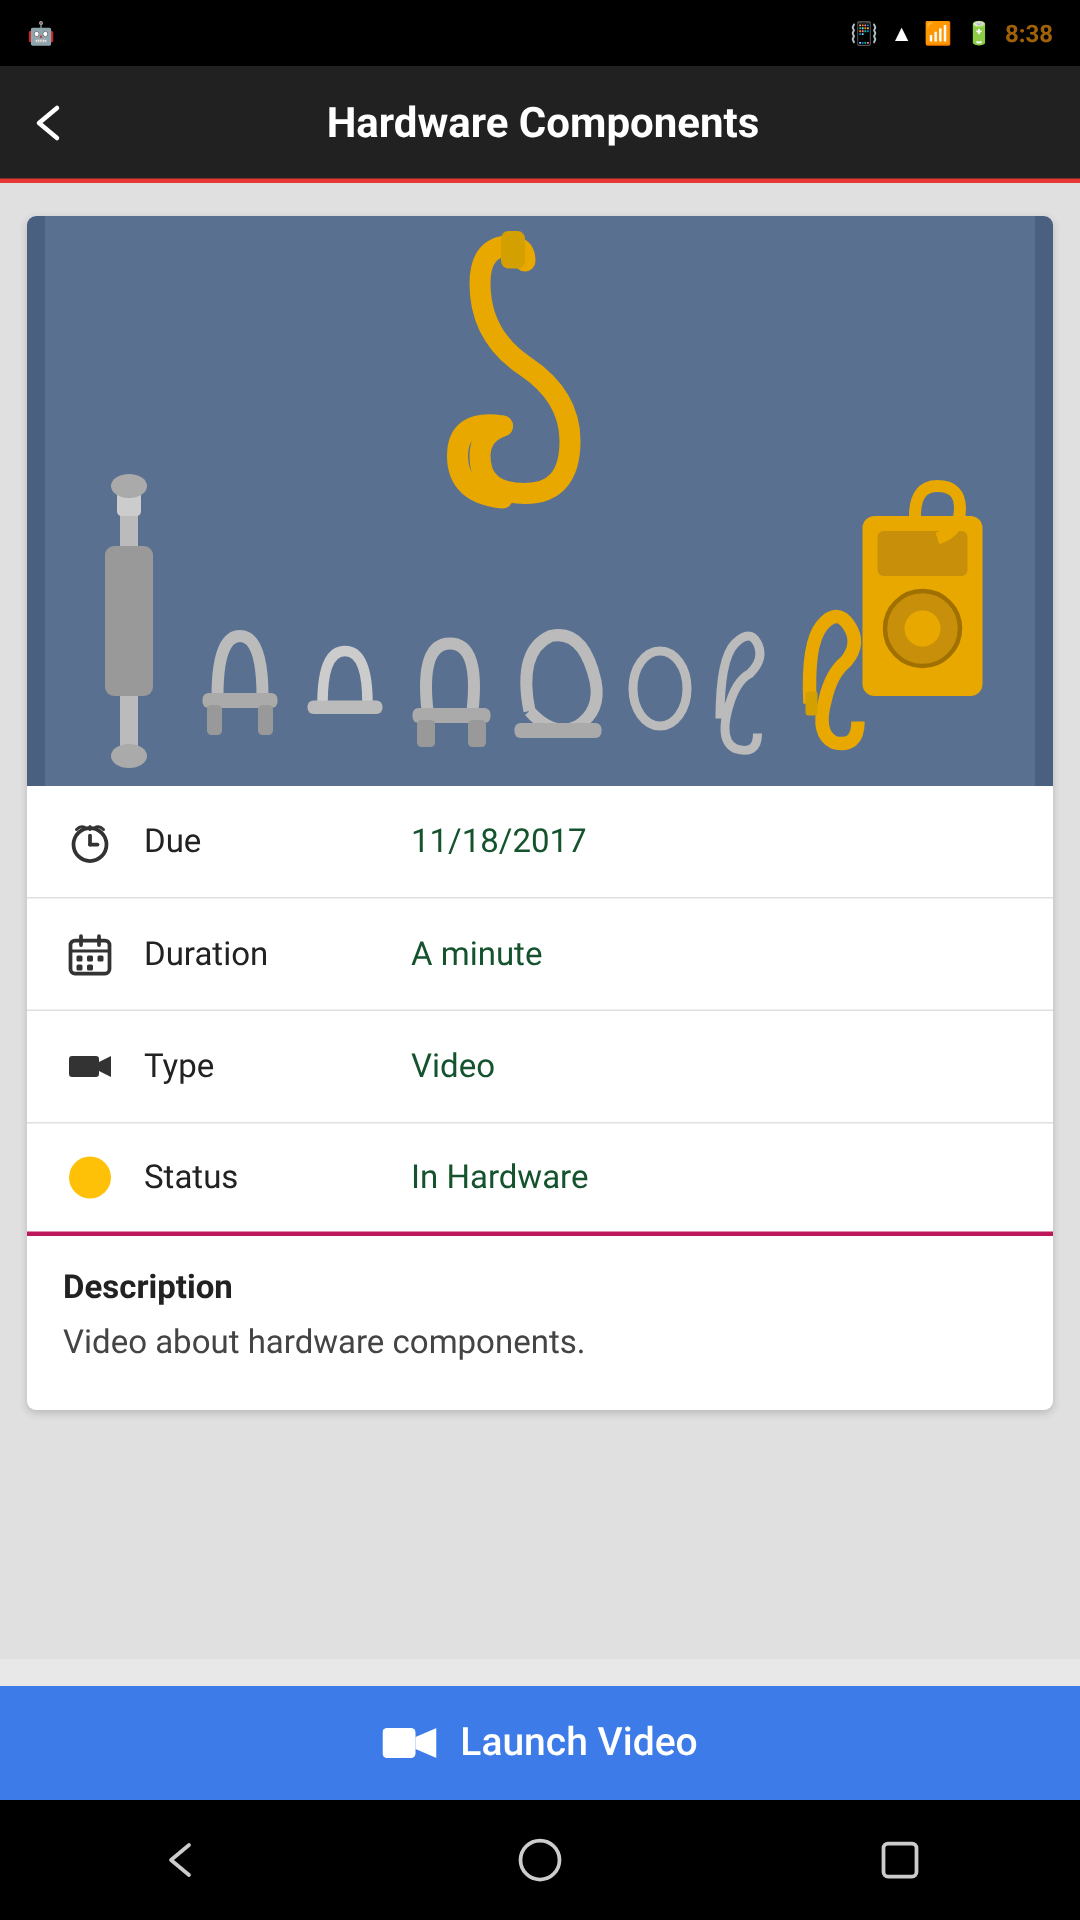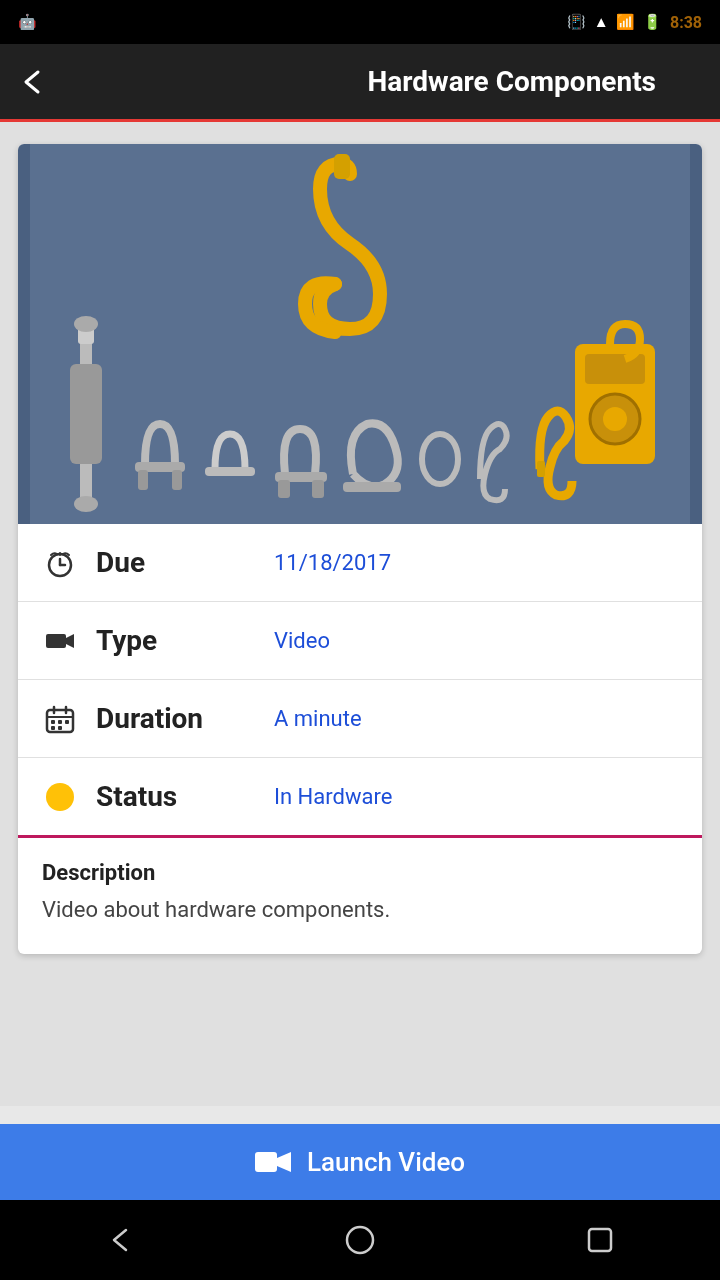--- a/index.html
+++ b/index.html
@@ -54,21 +54,21 @@
       cursor: pointer;
       margin-right: 18px;
       display: flex;
       align-items: center;
     }
     .top-bar-title {
       color: #fff;
       font-size: 28px;
       font-weight: bold;
       flex: 1;
-      text-align: right;
+      text-align: center;
       margin-right: 46px;
     }
 
     
     .main-content {
       flex: 1;
       padding: 22px 18px 0 18px;
       background: #e0e0e0;
     }
 
@@ -114,29 +114,29 @@
     }
     .info-icon {
       width: 36px;
       display: flex;
       align-items: center;
       justify-content: center;
       font-size: 26px;
       flex-shrink: 0;
     }
     .info-label {
-      font-size: 28px;
-      font-weight: bold;
+      font-size: 22px;
+      font-weight: normal;
       color: #222;
       width: 160px;
       flex-shrink: 0;
     }
     .info-value {
       font-size: 22px;
-      color: #1d4ed8;
+      color: #14532d;
     }
     .status-dot {
       width: 28px;
       height: 28px;
       border-radius: 50%;
       background: #FFC107;
       flex-shrink: 0;
     }
 
     
@@ -324,31 +324,20 @@
             <circle cx="15" cy="17" r="11" stroke="#333" stroke-width="2.5" fill="none"></circle>
             <line x1="15" y1="17" x2="15" y2="11" stroke="#333" stroke-width="2.5" stroke-linecap="round"></line>
             <line x1="15" y1="17" x2="20" y2="17" stroke="#333" stroke-width="2.5" stroke-linecap="round"></line>
             <path d="M6 7 Q9 4 12 6" stroke="#333" stroke-width="2" stroke-linecap="round" fill="none"></path>
             <path d="M18 6 Q21 4 24 7" stroke="#333" stroke-width="2" stroke-linecap="round" fill="none"></path>
             <line x1="15" y1="5" x2="15" y2="7" stroke="#333" stroke-width="2" stroke-linecap="round"></line>
           </svg>
         </div>
         <div class="info-label">Due</div>
         <div class="info-value">11/18/2017</div>
-      </div>
-
-      <div class="info-row">
-        <div class="info-icon">
-          <svg width="30" height="30" viewBox="0 0 30 30" fill="none">
-            <rect x="1" y="8" width="20" height="14" rx="2" fill="#333"></rect>
-            <path d="M21 12 L29 8 L29 22 L21 18 Z" fill="#333"></path>
-          </svg>
-        </div>
-        <div class="info-label">Type</div>
-        <div class="info-value">Video</div>
       </div>
 
       <div class="info-row">
         <div class="info-icon">
           <svg width="30" height="30" viewBox="0 0 30 30" fill="none">
             <rect x="2" y="6" width="26" height="22" rx="3" stroke="#333" stroke-width="2.5" fill="none"></rect>
             <line x1="2" y1="13" x2="28" y2="13" stroke="#333" stroke-width="2"></line>
             <line x1="9" y1="3" x2="9" y2="9" stroke="#333" stroke-width="2.5" stroke-linecap="round"></line>
             <line x1="21" y1="3" x2="21" y2="9" stroke="#333" stroke-width="2.5" stroke-linecap="round"></line>
             <rect x="6" y="16" width="4" height="4" rx="1" fill="#333"></rect>
@@ -357,20 +346,31 @@
             <rect x="6" y="22" width="4" height="4" rx="1" fill="#333"></rect>
             <rect x="13" y="22" width="4" height="4" rx="1" fill="#333"></rect>
           </svg>
         </div>
         <div class="info-label">Duration</div>
         <div class="info-value">A minute</div>
       </div>
 
       <div class="info-row">
         <div class="info-icon">
+          <svg width="30" height="30" viewBox="0 0 30 30" fill="none">
+            <rect x="1" y="8" width="20" height="14" rx="2" fill="#333"></rect>
+            <path d="M21 12 L29 8 L29 22 L21 18 Z" fill="#333"></path>
+          </svg>
+        </div>
+        <div class="info-label">Type</div>
+        <div class="info-value">Video</div>
+      </div>
+
+      <div class="info-row">
+        <div class="info-icon">
           <div class="status-dot"></div>
         </div>
         <div class="info-label">Status</div>
         <div class="info-value">In Hardware</div>
       </div>
 
     </div>
 
     <div class="description-section">
       <div class="description-title">Description</div>

